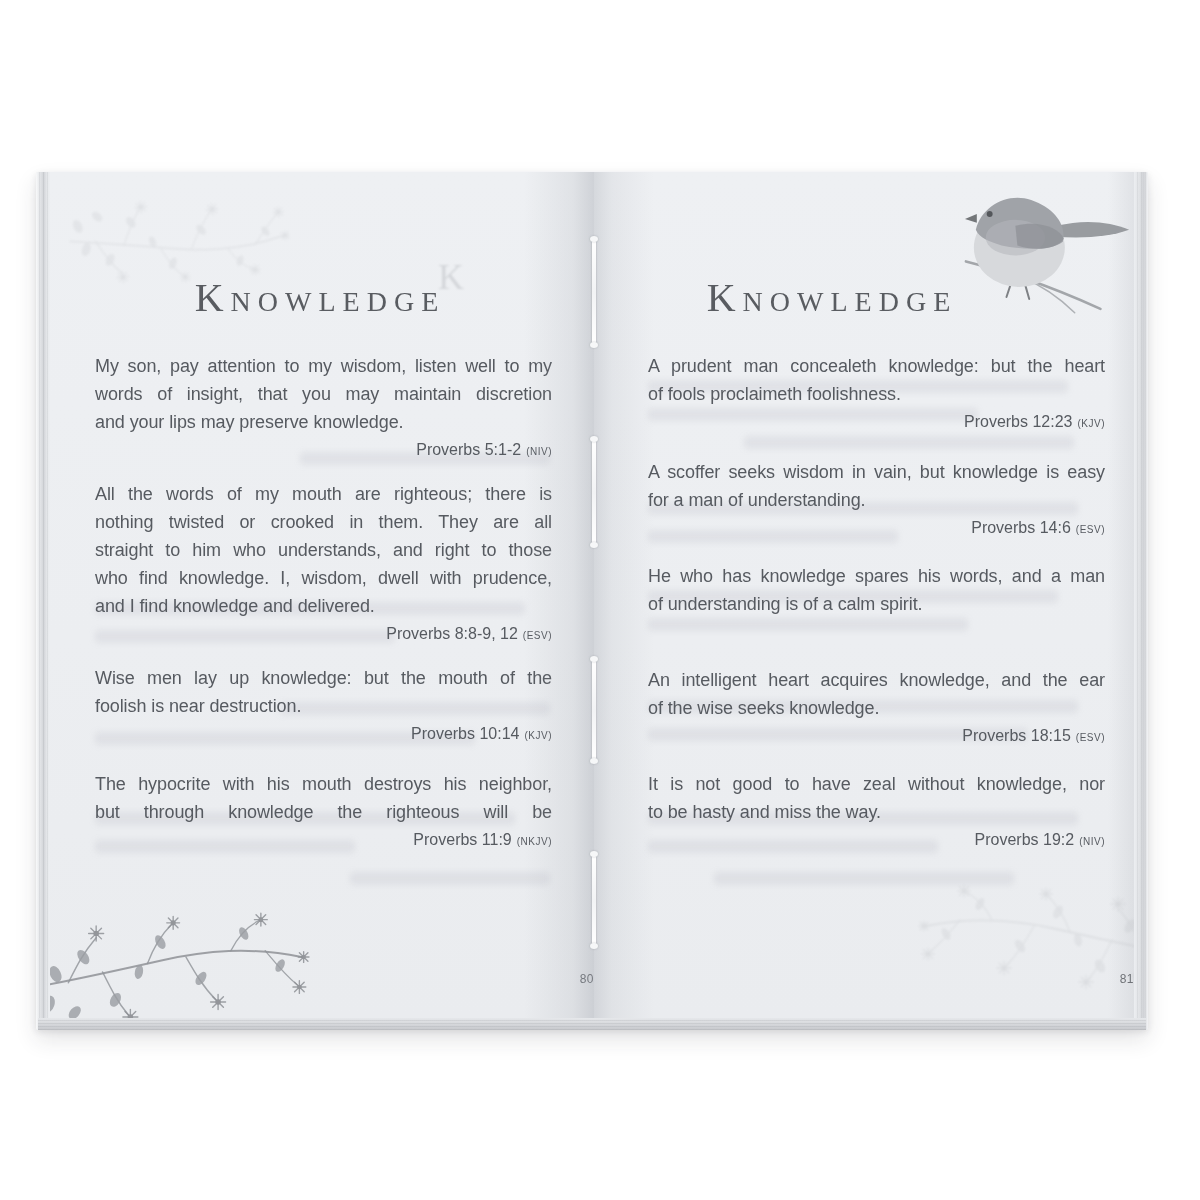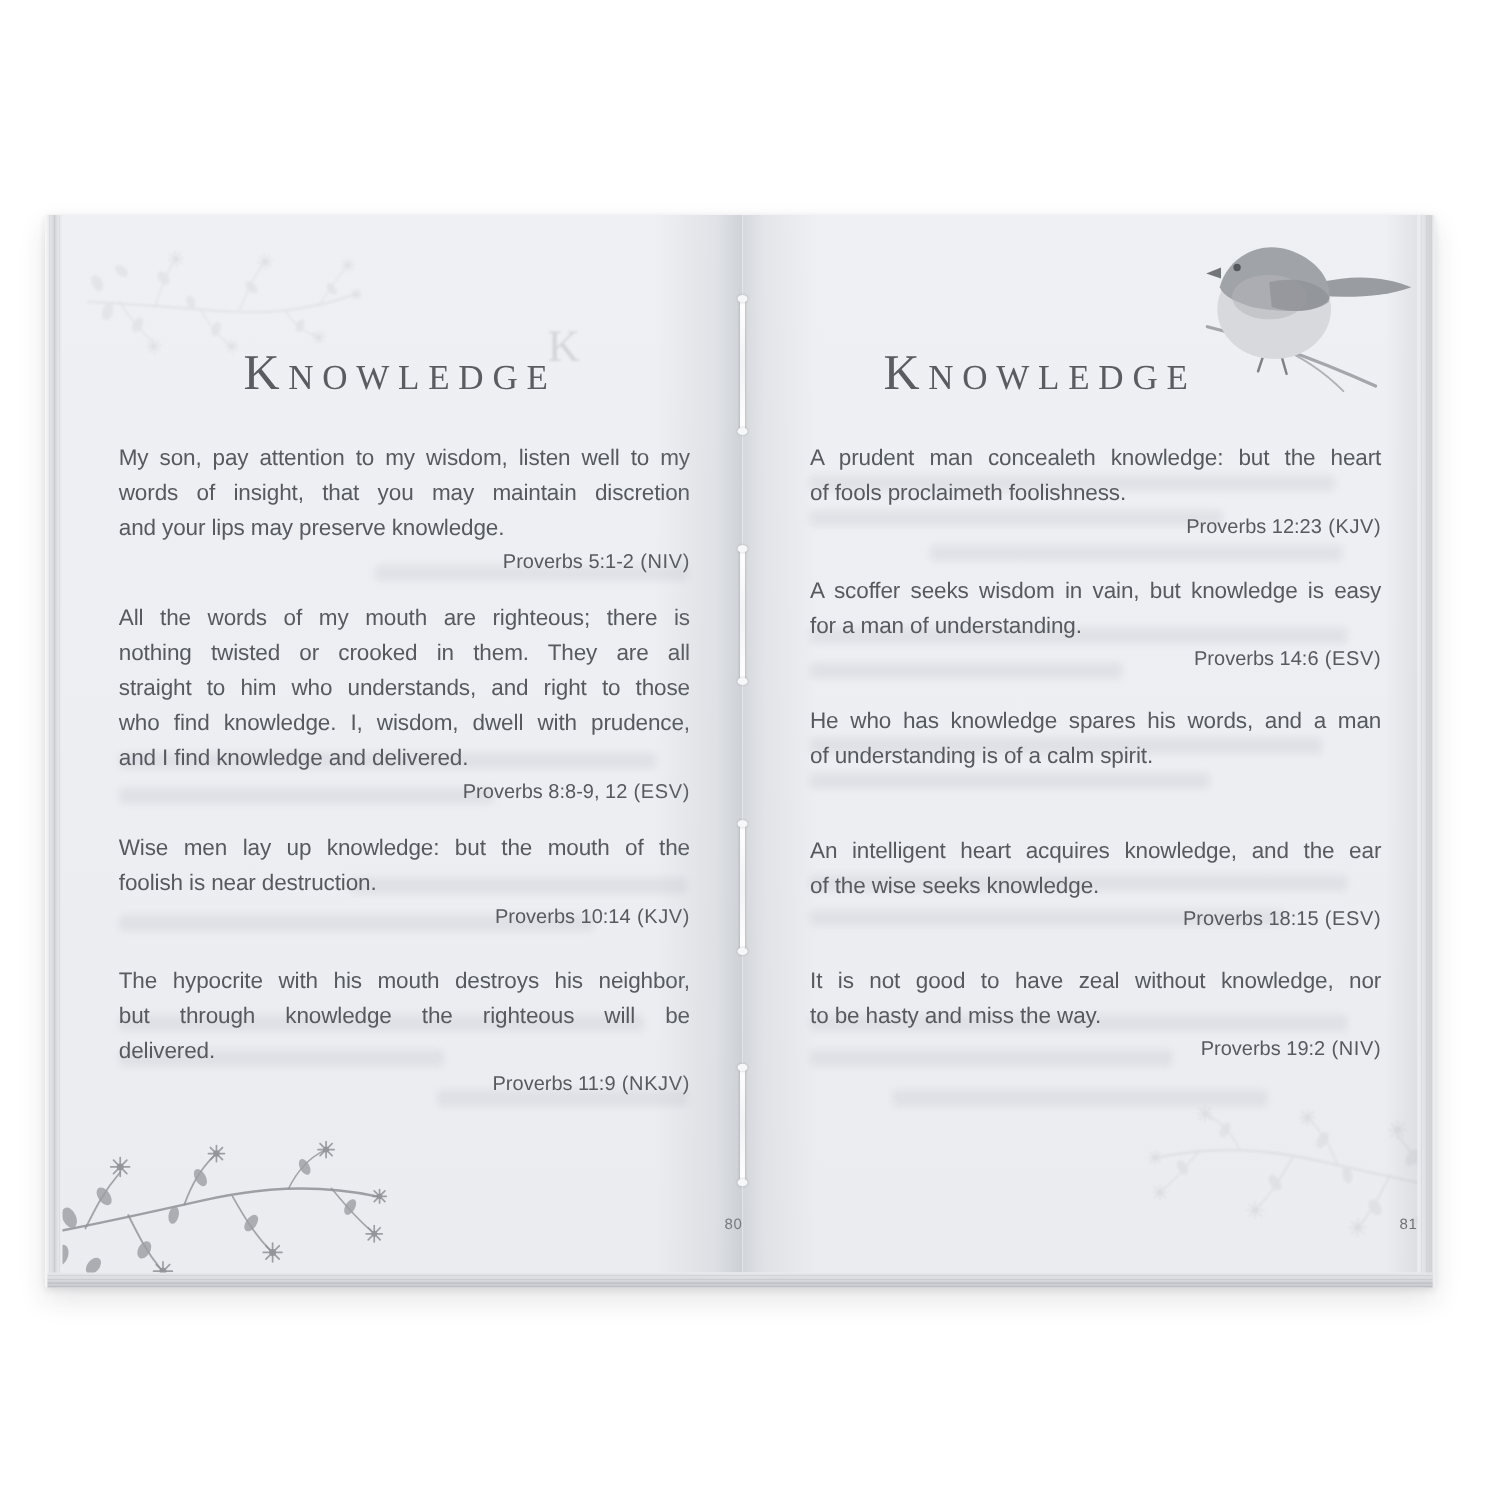--- a/index.html
+++ b/index.html
@@ -102,21 +102,21 @@
     font-size: 18px; line-height: 28px; letter-spacing: -0.1px;
     color: #565a60; text-align: justify; text-align-last: justify;
     white-space: nowrap; overflow: visible;
   }
   .vl.last { text-align-last: left; }
   .ref {
     display: flex; justify-content: flex-end; align-items: baseline;
     gap: 5px; margin-top: 5px; height: 26px;
   }
   .ref .ref-book { font-size: 16px; color: #565a60; }
-  .ref .ref-trans { font-size: 16px; letter-spacing: 0.5px; color: #565a60; }
+  .ref .ref-trans { font-size: 10px; letter-spacing: 0.5px; color: #565a60; }
   
   .lp-v1 { top: 180px; } .lp-v2 { top: 308px; } .lp-v3 { top: 492px; } .lp-v4 { top: 598px; }
   .rp-v1 { top: 180px; } .rp-v2 { top: 286px; } .rp-v3 { top: 390px; } .rp-v4 { top: 494px; } .rp-v5 { top: 598px; }
   .pagenum {
     position: absolute; top: 800px; left: 0; width: 100%;
     text-align: right; font-size: 12px; color: #6f7277; letter-spacing: 0.5px;
   }
   
   .ghost {
     position: absolute; height: 13px; border-radius: 4px;
@@ -179,21 +179,20 @@
         <div class="vl last">foolish is near destruction.</div>
         <div class="ref">
           <span class="ref-book">Proverbs 10:14</span>
           <span class="ref-trans">(KJV)</span>
         </div>
       </div>
 
       <div class="verse lp-v4">
         <div class="vl">The hypocrite with his mouth destroys his neighbor,</div>
         <div class="vl">but through knowledge the righteous will be</div>
-        <div class="vl last">delivered.</div>
         <div class="ref">
           <span class="ref-book">Proverbs 11:9</span>
           <span class="ref-trans">(NKJV)</span>
         </div>
       </div>
 
       <div class="pagenum">80</div>
 
       <svg class="illu" style="left:-14px; top:738px; width:300px; height:123px;" viewBox="0 0 280 115">
         <g id="sprig" stroke="#8f9297" fill="none" stroke-linecap="round">

